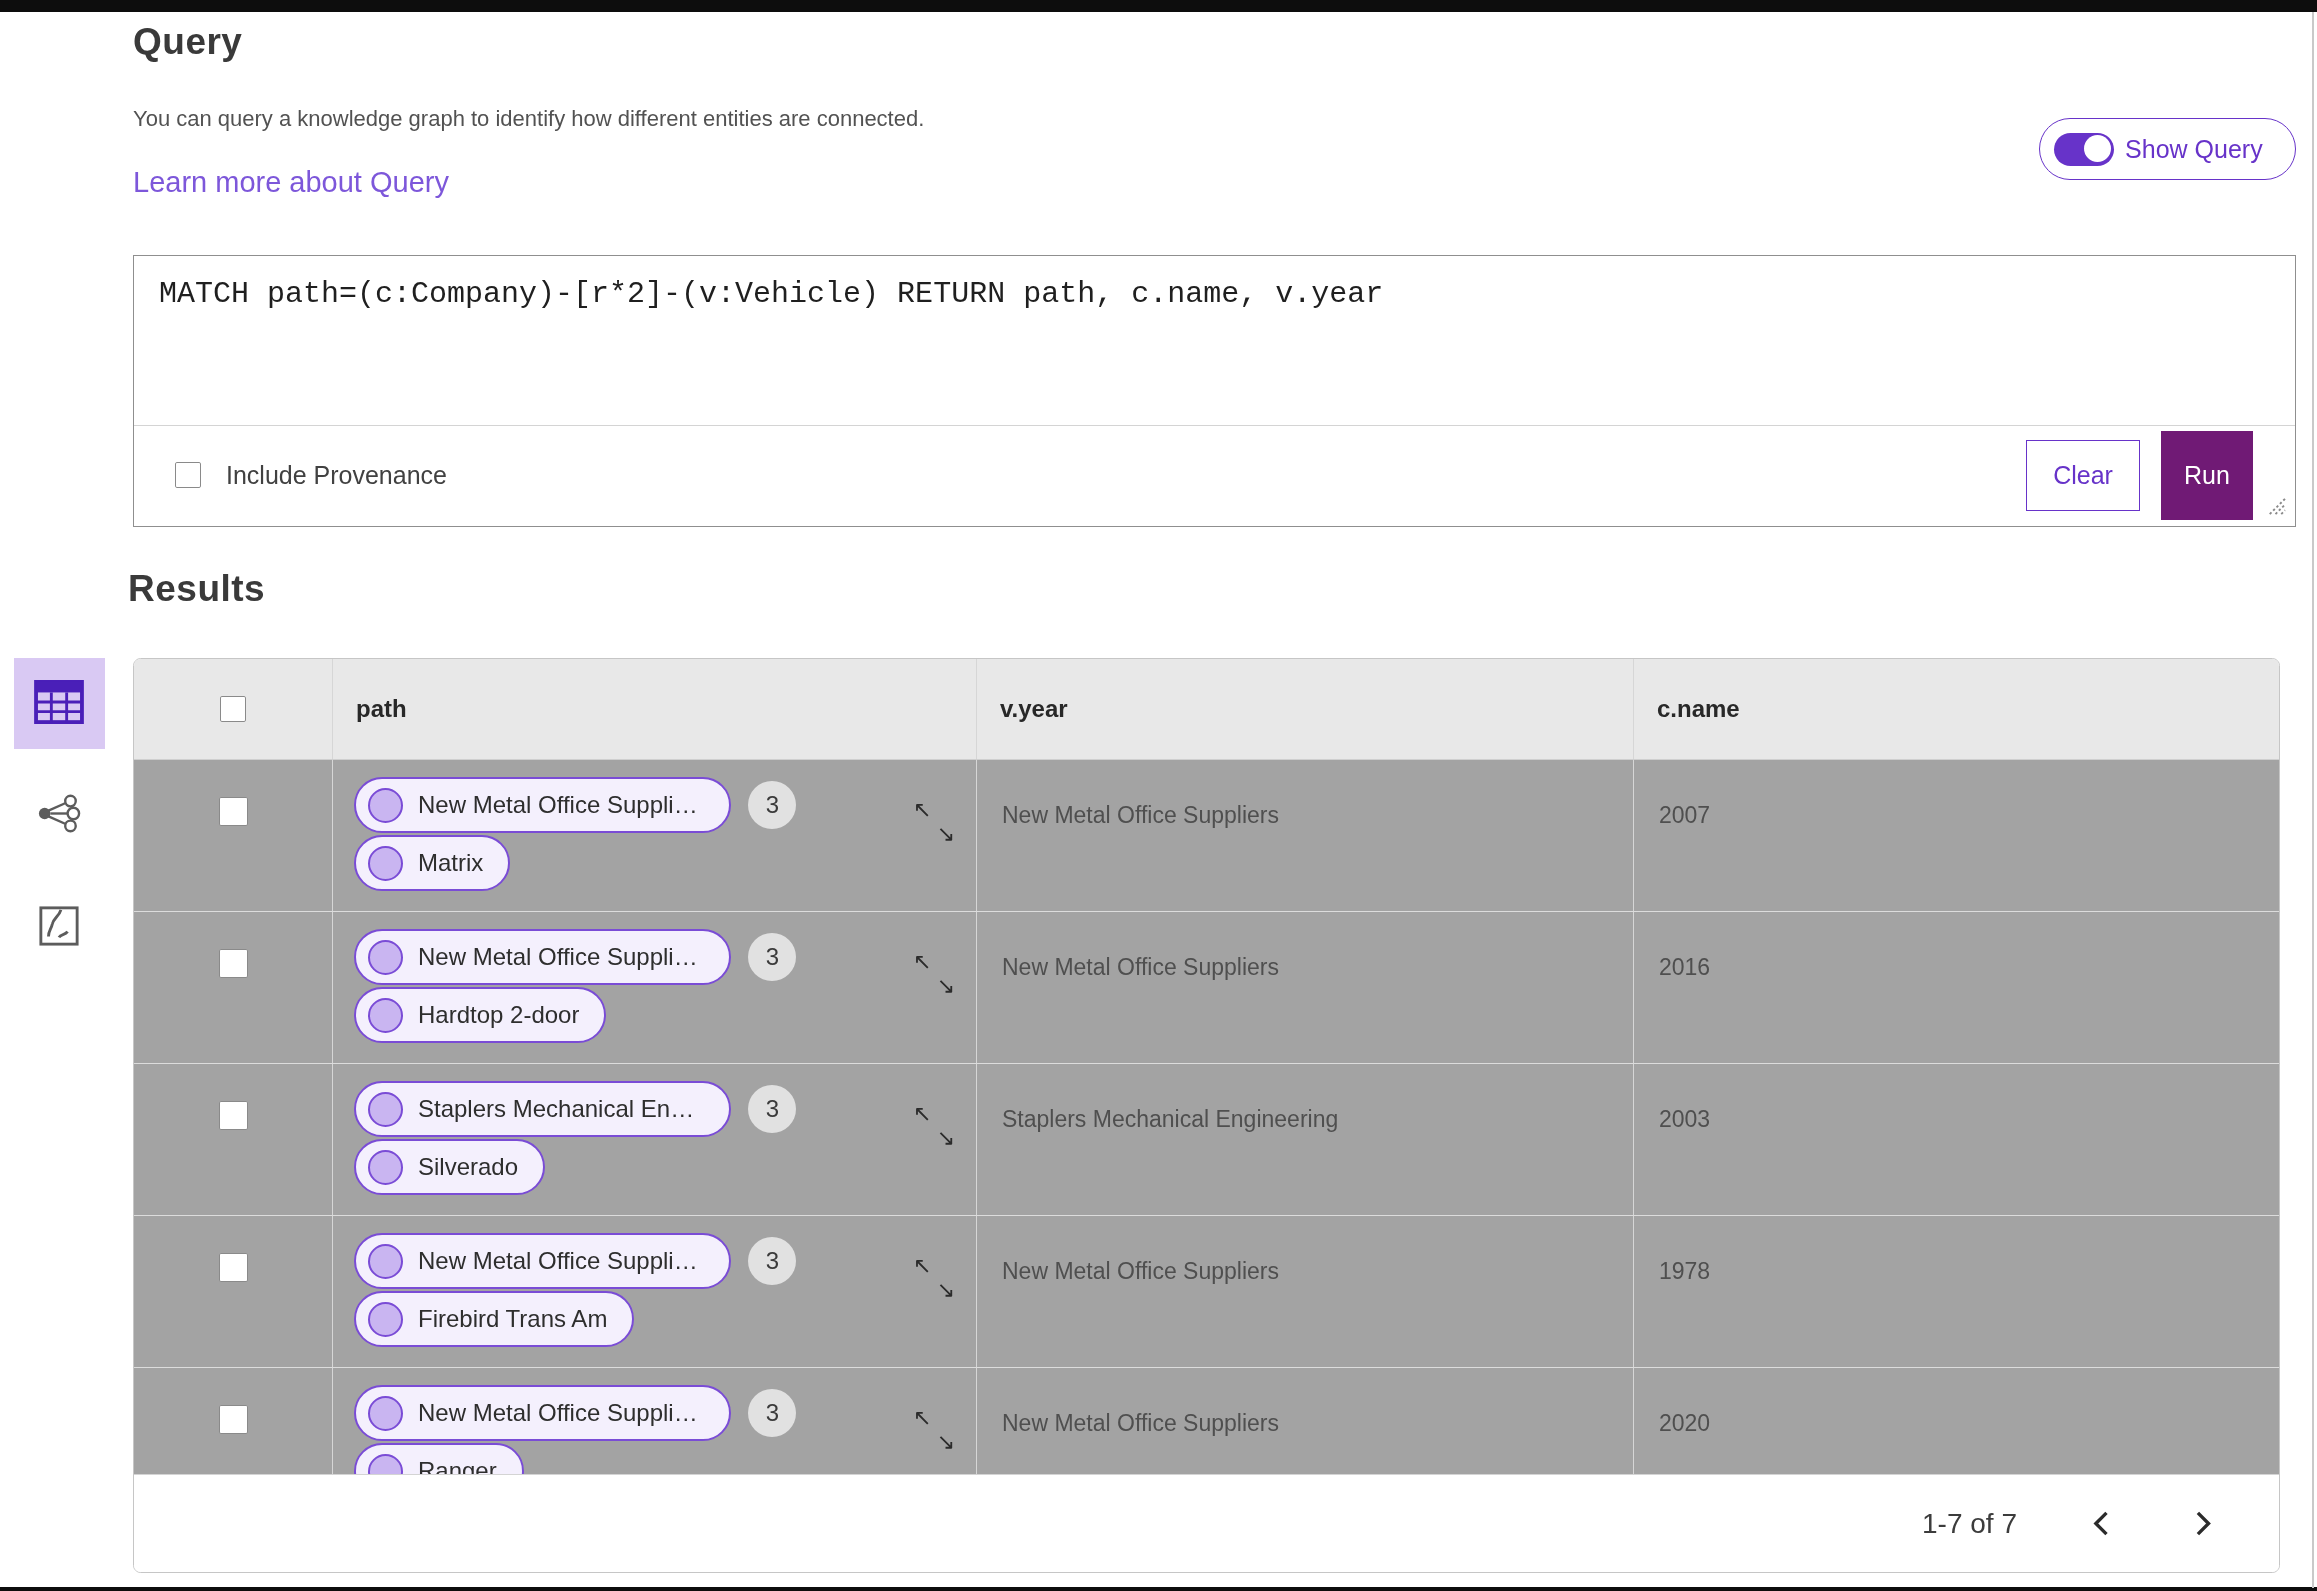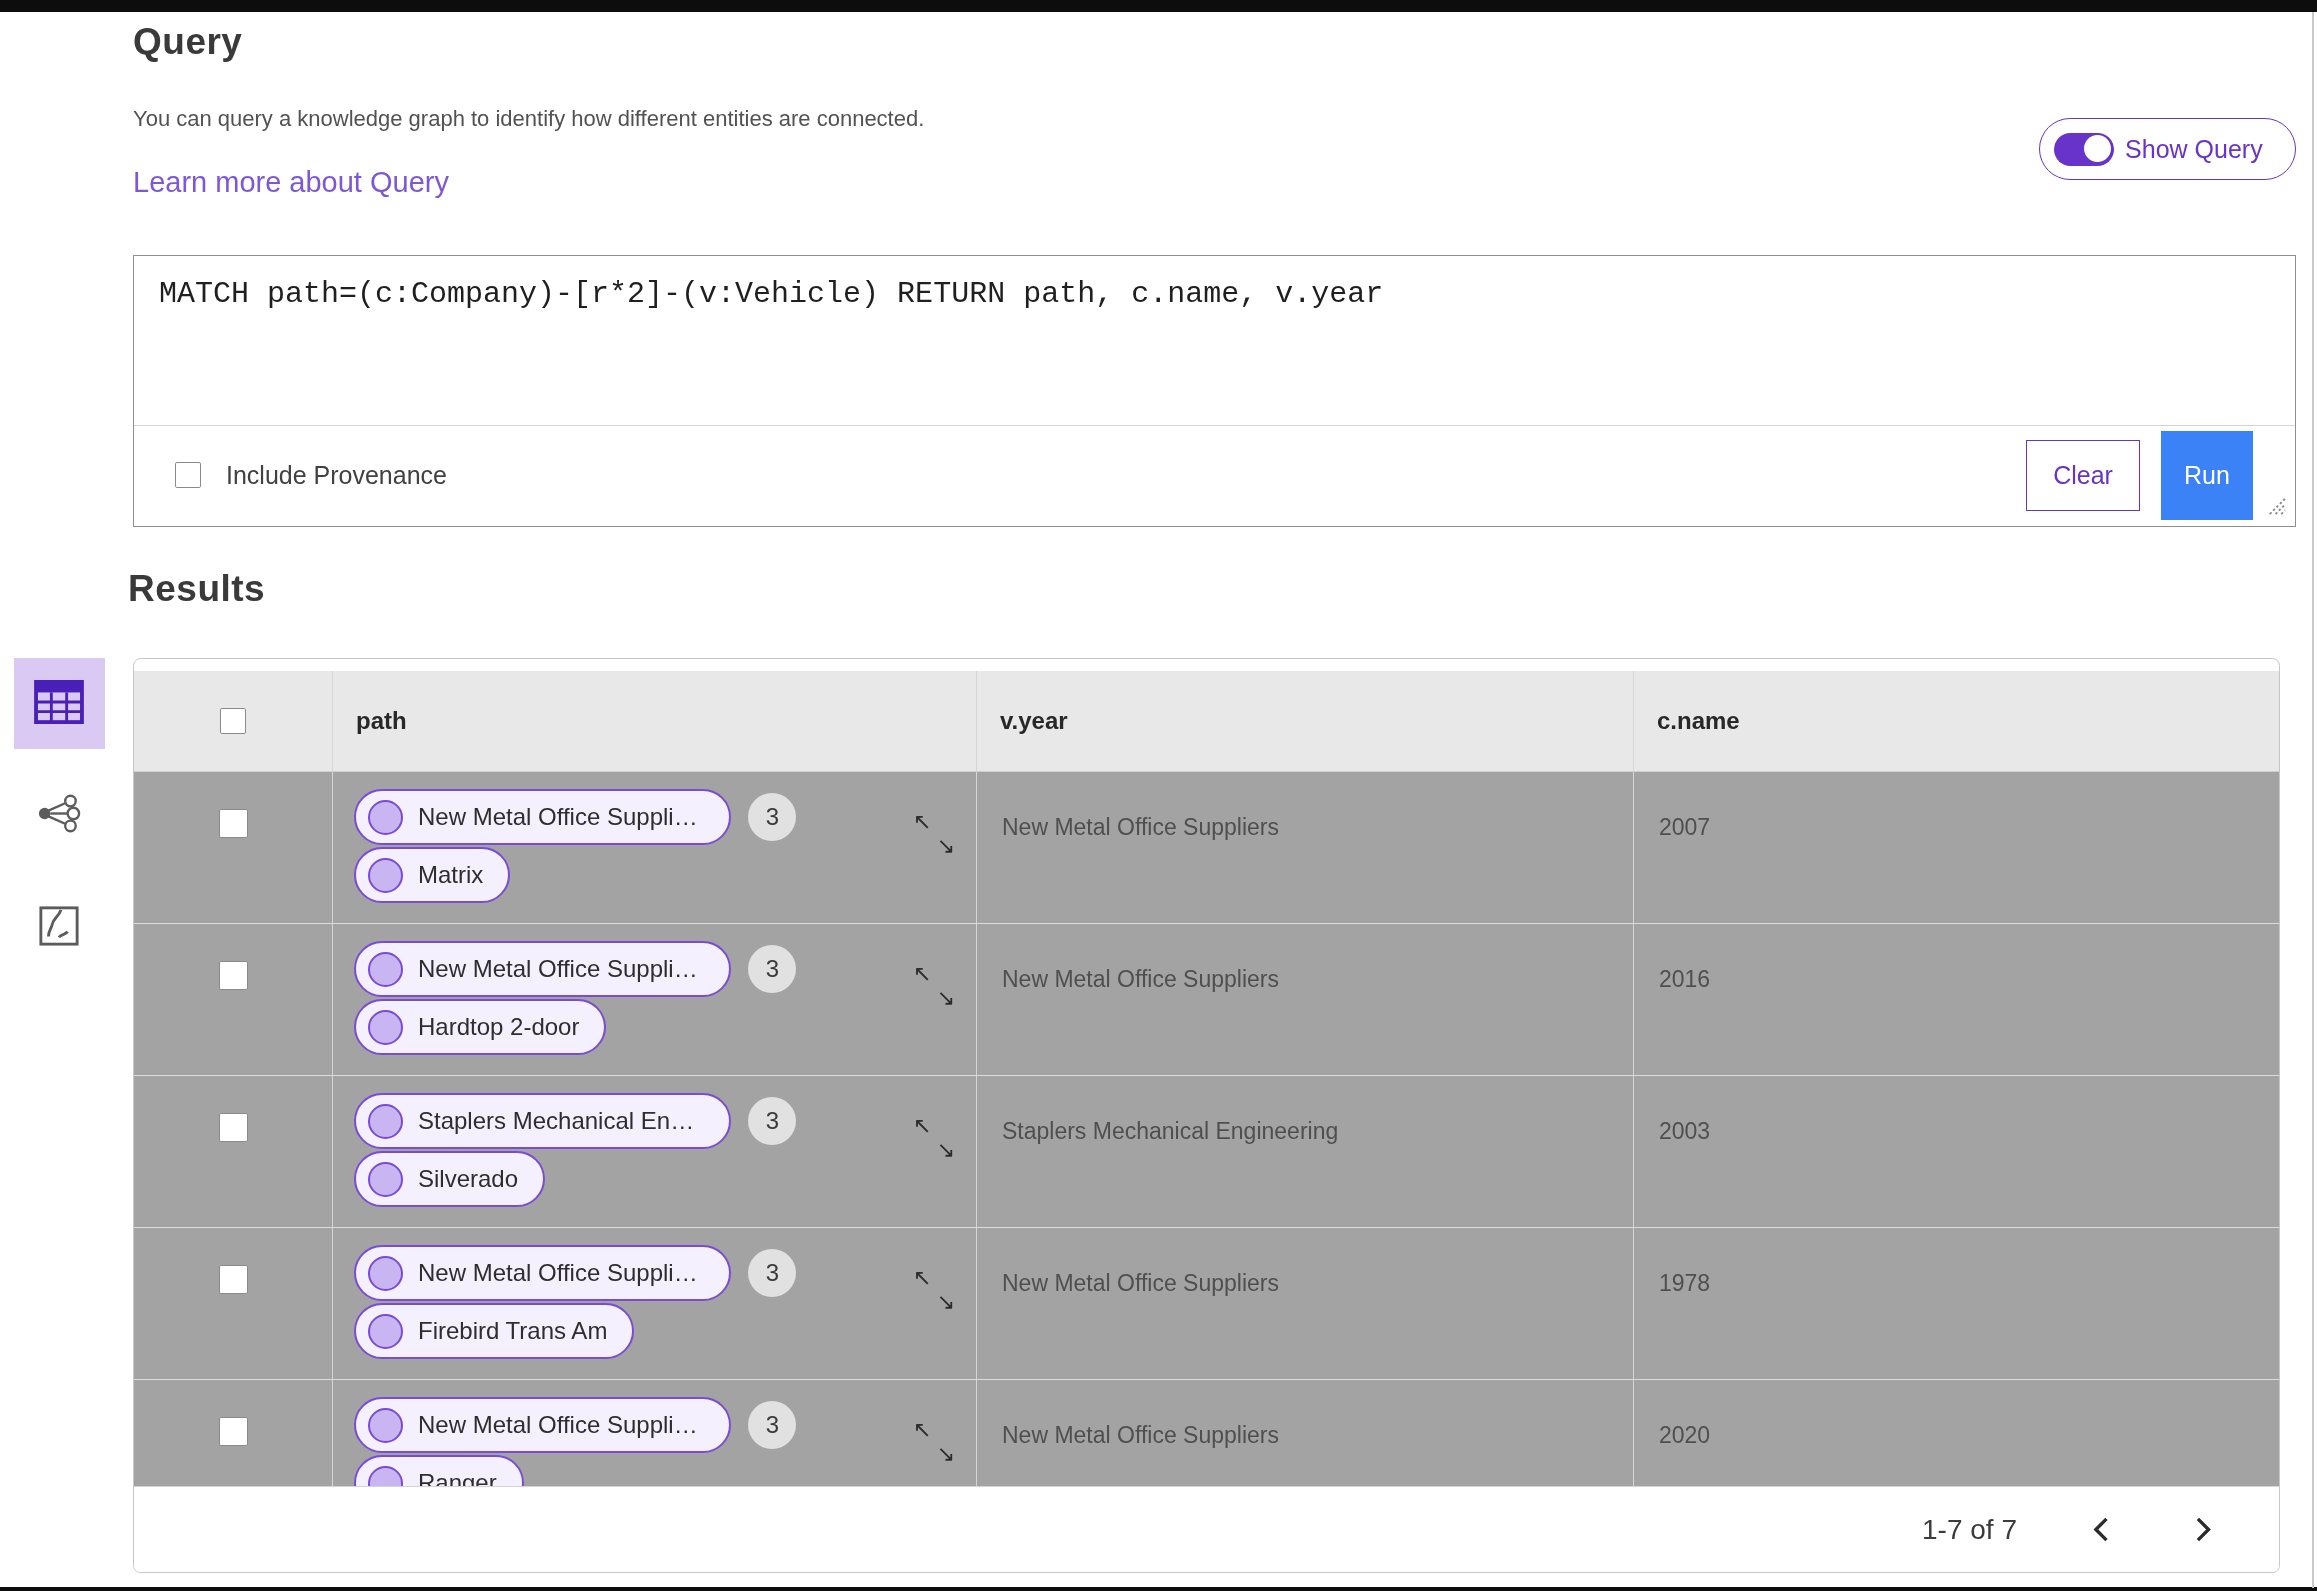--- a/index.html
+++ b/index.html
@@ -24,34 +24,34 @@
     box-sizing:border-box;background:#fff;}
   .query-textarea{position:relative;height:170px;border-bottom:1px solid #d4d4d4;box-sizing:border-box;
     font-family:"Liberation Mono",monospace;font-size:30px;color:#1f1f1f;padding:21px 25px;white-space:pre;overflow:hidden;}
   .resize-handle{position:absolute;right:7.7px;bottom:5.8px;}
   .query-footer{display:flex;align-items:center;height:98px;padding:0 42px 0 41px;}
   .checkbox{width:26px;height:26px;border:1.9px solid #8a8a8a;border-radius:1.9px;background:#fff;box-sizing:border-box;cursor:pointer;}
   .prov-label{margin-left:25px;font-size:25px;color:#414141;}
   .spacer{flex:1;}
   .btn-clear{width:114px;height:71px;background:#fff;border:1.9px solid #6733c9;color:#6733c9;font-size:25px;
     font-family:"Liberation Sans",sans-serif;display:flex;align-items:center;justify-content:center;box-sizing:border-box;cursor:pointer;}
-  .btn-run{width:92px;height:89px;background:#3b82f6;border:none;color:#ffffff;font-size:25px;
+  .btn-run{width:92px;height:89px;background:#701a75;border:none;color:#ffffff;font-size:25px;
     font-family:"Liberation Sans",sans-serif;display:flex;align-items:center;justify-content:center;margin-left:21px;cursor:pointer;}
 
   .results-title{position:absolute;left:128px;top:568px;font-size:37px;font-weight:700;color:#3a3a3a;letter-spacing:0.5px;}
 
   .view-rail{position:absolute;left:13.5px;top:658px;width:91px;}
   .view-tile{width:91px;height:91px;display:flex;align-items:center;justify-content:center;cursor:pointer;}
   .view-tile.selected{background:#d9c9f3;}
   .view-tile + .view-tile{margin-top:21px;}
 
   .table-card{position:absolute;left:133px;top:658px;width:2147px;height:915px;border:1px solid #c6c6c6;
     border-radius:7.7px;box-sizing:border-box;background:#ffffff;overflow:hidden;display:flex;flex-direction:column;}
   .thead{display:grid;grid-template-columns:198px 644px 657px 1fr;height:100px;background:#e8e8e8;
-    border-bottom:1px solid #cfcfcf;flex:0 0 auto;margin-top:12px;}
+    border-bottom:1px solid #cfcfcf;flex:0 0 auto;}
   .thead .hcell{display:flex;align-items:center;font-size:24px;font-weight:700;color:#282828;padding-left:23px;box-sizing:border-box;}
   .thead .hcell.check{justify-content:center;padding-left:0;}
   .col-b{border-left:1px solid #d6d6d6;}
 
   .tbody{flex:0 0 auto;}
   .table-row{display:grid;grid-template-columns:198px 644px 657px 1fr;height:151px;background:#a3a3a3;overflow:hidden;}
   .table-row + .table-row{border-top:1.9px solid #dcdcdc;}
   .table-row:last-child{height:106px;}
   .cell{box-sizing:border-box;position:relative;}
   .cell-check{display:flex;justify-content:center;padding-top:37px;}

